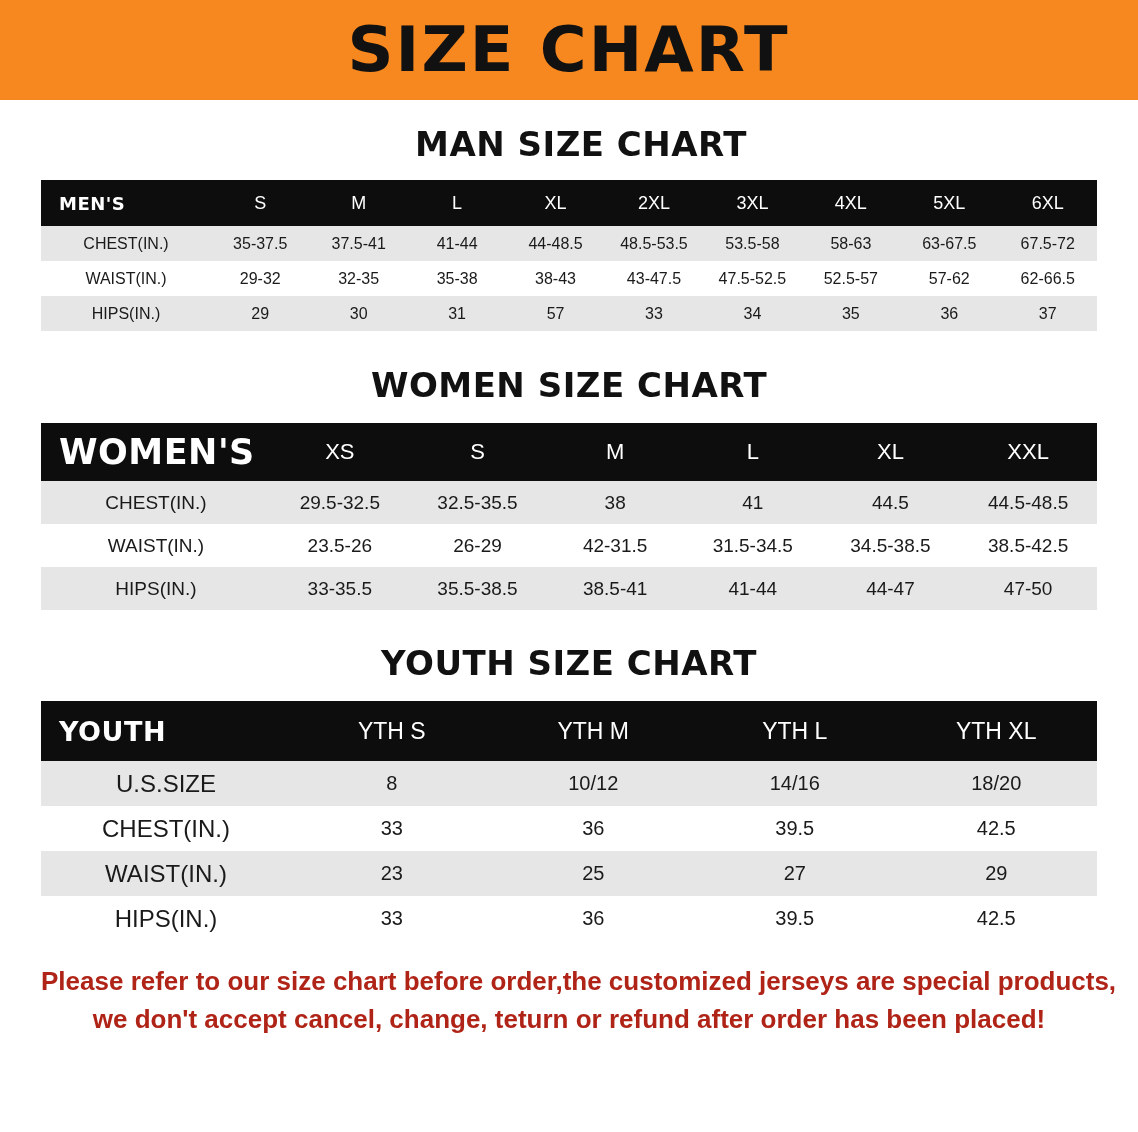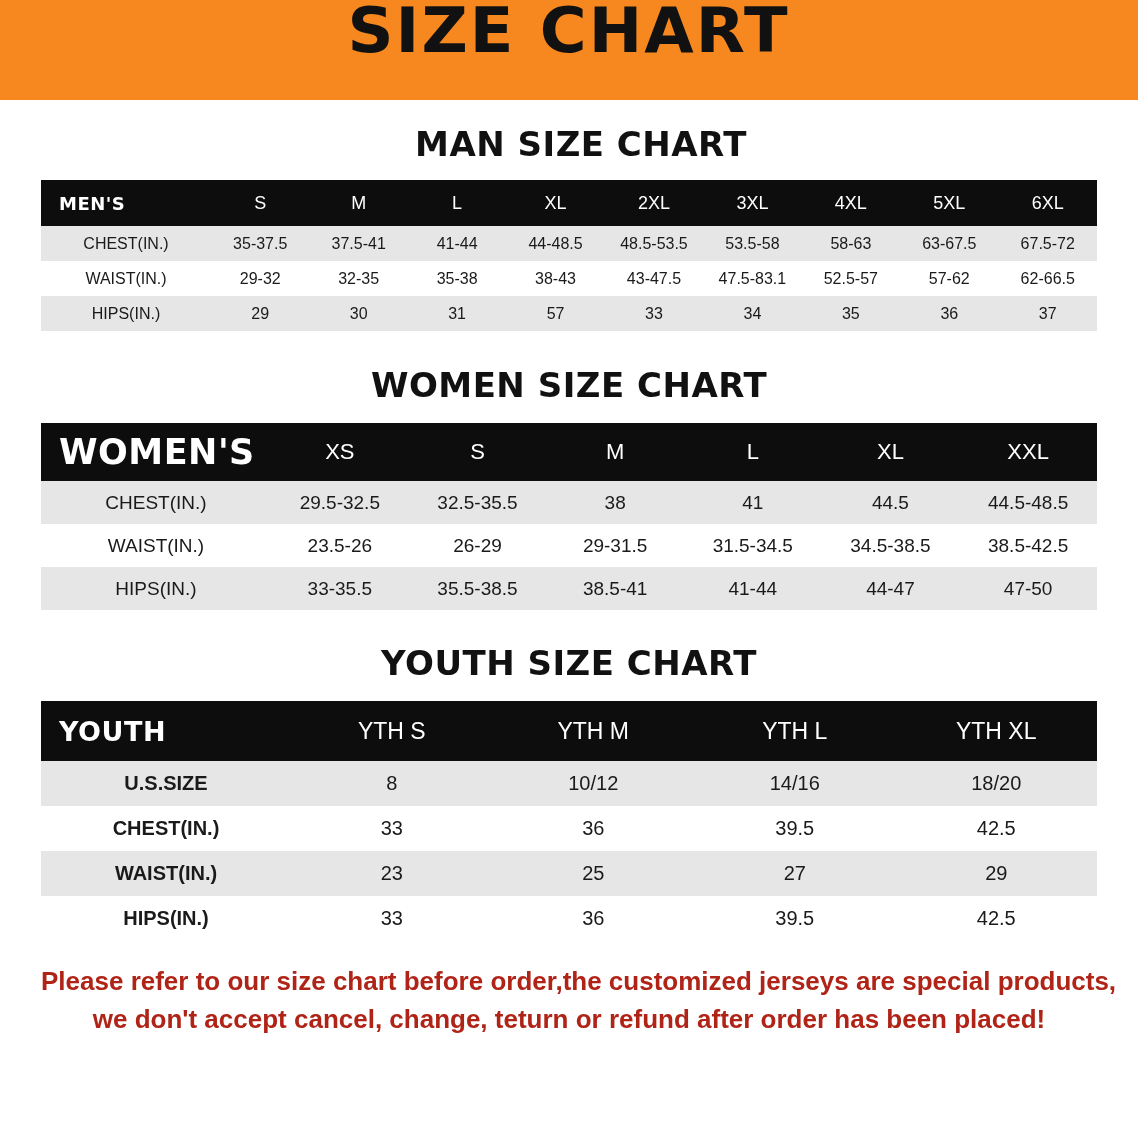--- a/index.html
+++ b/index.html
@@ -19,21 +19,21 @@
     height: 1132px;
     background: #ffffff;
   }
 
   
   .banner {
     width: 100%;
     height: 100px;
     background: #F7881F;
     display: flex;
-    align-items: flex-start;
+    align-items: center;
     justify-content: center;
     box-sizing: border-box;
   }
   .banner-title {
     font-family: "DejaVu Sans", sans-serif;
     font-weight: bold;
     font-size: 62px;
     letter-spacing: 2px;
     color: #111111;
     line-height: 1;
@@ -113,21 +113,21 @@
   #women-table thead th { height: 58px; font-size: 22px; }
   #women-table thead th.corner { width: 212px; font-size: 35px; }
   #women-table tbody td { height: 43px; font-size: 19px; }
   #women-table tbody td.rowlabel { width: 212px; font-size: 19px; }
 
   
   #youth-table { margin-top: 18px; }
   #youth-table thead th { height: 60px; font-size: 23px; }
   #youth-table thead th.corner { width: 232px; font-size: 27px; }
   #youth-table tbody td { height: 45px; font-size: 20px; }
-  #youth-table tbody td.rowlabel { width: 232px; font-size: 20px; font-weight: bold; }
+  #youth-table tbody td.rowlabel { width: 232px; font-size: 24px; }
 
   
   .note {
     margin: 22px auto 0 auto;
     width: 1056px;
     text-align: center;
     color: #B02418;
     font-family: "Liberation Sans", sans-serif;
     font-size: 26px;
     line-height: 1.45;
@@ -173,21 +173,21 @@
           <td>63-67.5</td>
           <td>67.5-72</td>
         </tr>
         <tr class="stripe-b">
           <td class="rowlabel">WAIST(IN.)</td>
           <td>29-32</td>
           <td>32-35</td>
           <td>35-38</td>
           <td>38-43</td>
           <td>43-47.5</td>
-          <td>47.5-83.1</td>
+          <td>47.5-52.5</td>
           <td>52.5-57</td>
           <td>57-62</td>
           <td>62-66.5</td>
         </tr>
         <tr class="stripe-a">
           <td class="rowlabel">HIPS(IN.)</td>
           <td>29</td>
           <td>30</td>
           <td>31</td>
           <td>57</td>
@@ -222,21 +222,21 @@
           <td>32.5-35.5</td>
           <td>38</td>
           <td>41</td>
           <td>44.5</td>
           <td>44.5-48.5</td>
         </tr>
         <tr class="stripe-b">
           <td class="rowlabel">WAIST(IN.)</td>
           <td>23.5-26</td>
           <td>26-29</td>
-          <td>29-31.5</td>
+          <td>42-31.5</td>
           <td>31.5-34.5</td>
           <td>34.5-38.5</td>
           <td>38.5-42.5</td>
         </tr>
         <tr class="stripe-a">
           <td class="rowlabel">HIPS(IN.)</td>
           <td>33-35.5</td>
           <td>35.5-38.5</td>
           <td>38.5-41</td>
           <td>41-44</td>

